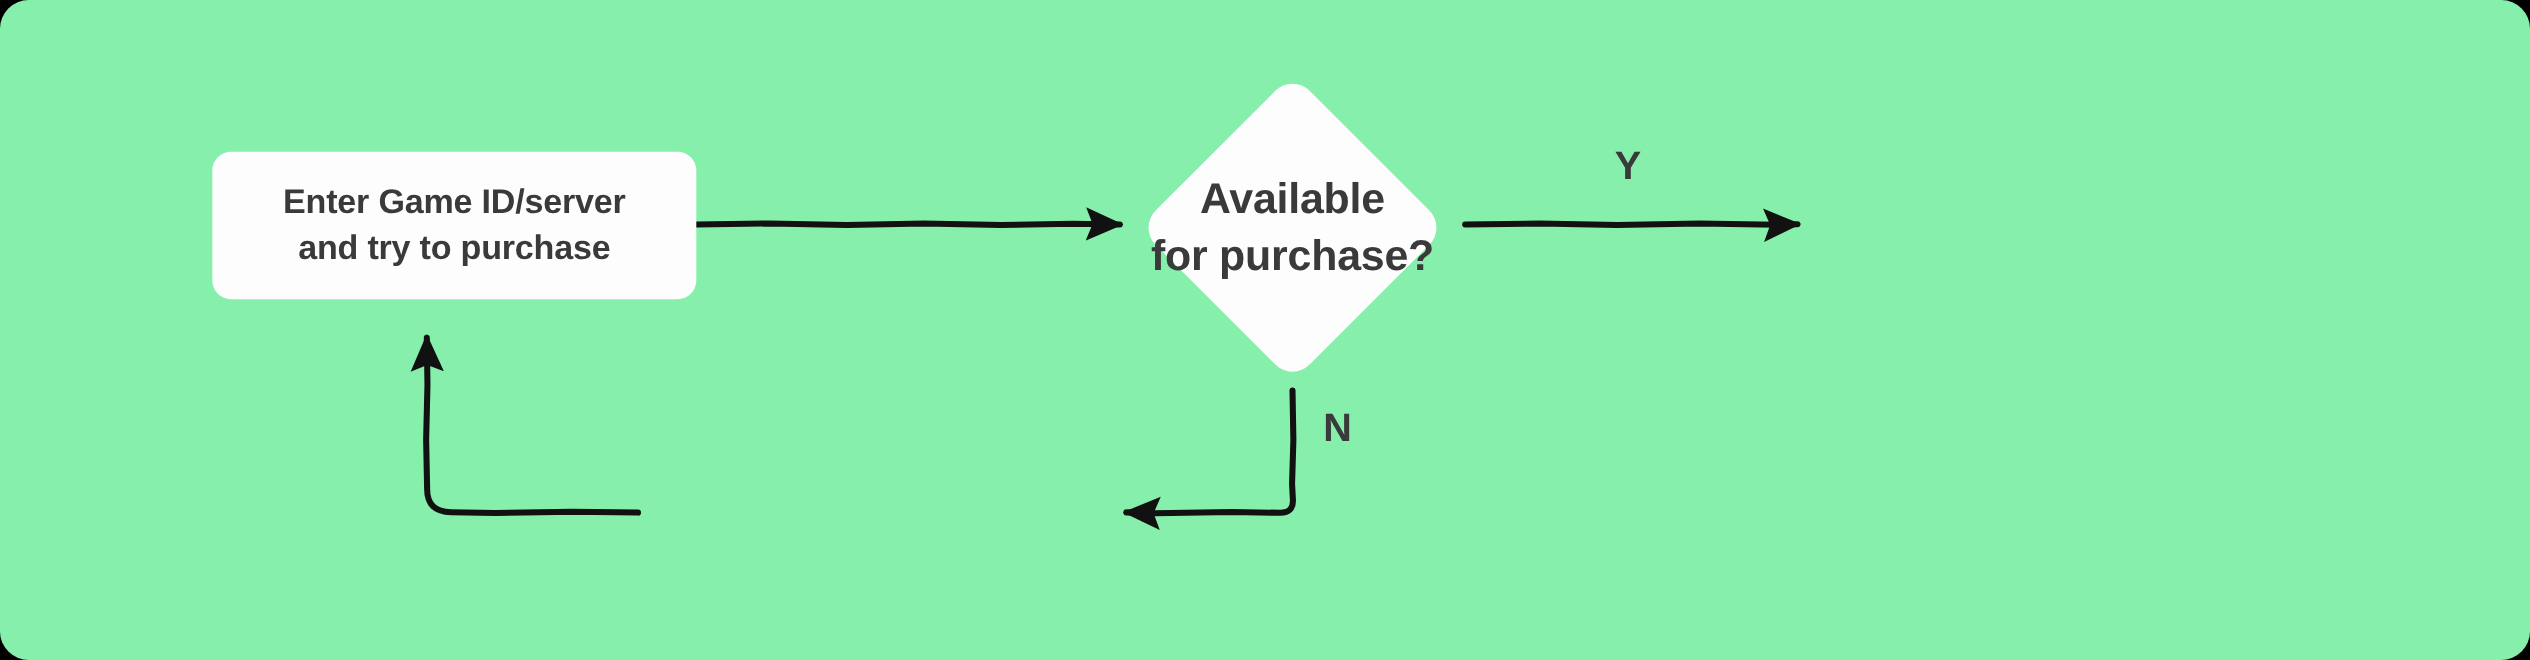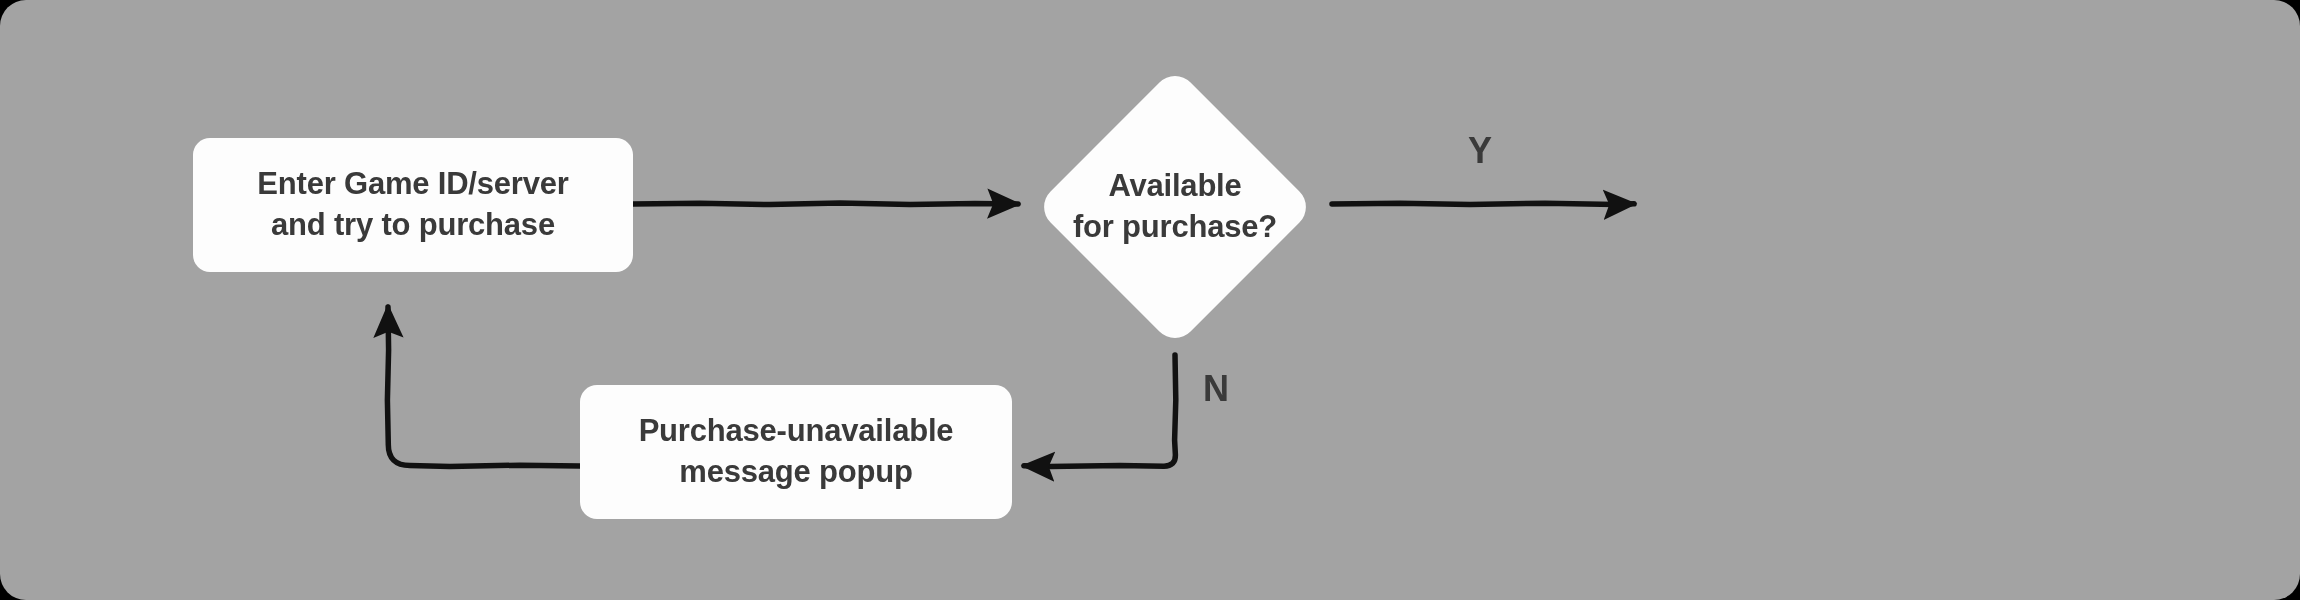--- a/index.html
+++ b/index.html
@@ -10,21 +10,21 @@
   body {
     width: 2300px;
     height: 600px;
     font-family: "Liberation Sans", sans-serif;
     overflow: hidden;
   }
   #flow-canvas {
     position: relative;
     width: 2300px;
     height: 600px;
-    background: #a3a3a3;
+    background: #86efac;
     border-radius: 26px;
     overflow: hidden;
   }
   #edge-layer {
     position: absolute;
     left: 0;
     top: 0;
     width: 2300px;
     height: 600px;
   }
@@ -67,21 +67,21 @@
     margin-top: -99px;
     background: #fdfdfd;
     border-radius: 22px;
     transform: rotate(45deg);
   }
   .diamond-label {
     position: relative;
     z-index: 2;
     color: #3a3a3a;
     font-weight: bold;
-    font-size: 31px;
+    font-size: 39px;
     line-height: 1.32;
     text-align: center;
     white-space: pre-line;
     letter-spacing: -0.2px;
   }
   .edge-label {
     position: absolute;
     color: #3a3a3a;
     font-weight: bold;
     font-size: 36px;
@@ -126,22 +126,18 @@
 and try to purchase</span>
   </div>
 
   <div class="node diamond-wrap" id="node-decision">
     <div class="diamond-shape"></div>
     <span class="diamond-label">Available
 for purchase?</span>
   </div>
 
 
-  <div class="node node-box" id="node-popup">
-    <span class="node-text">Purchase-unavailable
-message popup</span>
-  </div>
 
   <span class="edge-label" id="label-yes">Y</span>
 
   <span class="edge-label" id="label-no">N</span>
 
 </div>
 
 </body></html>

